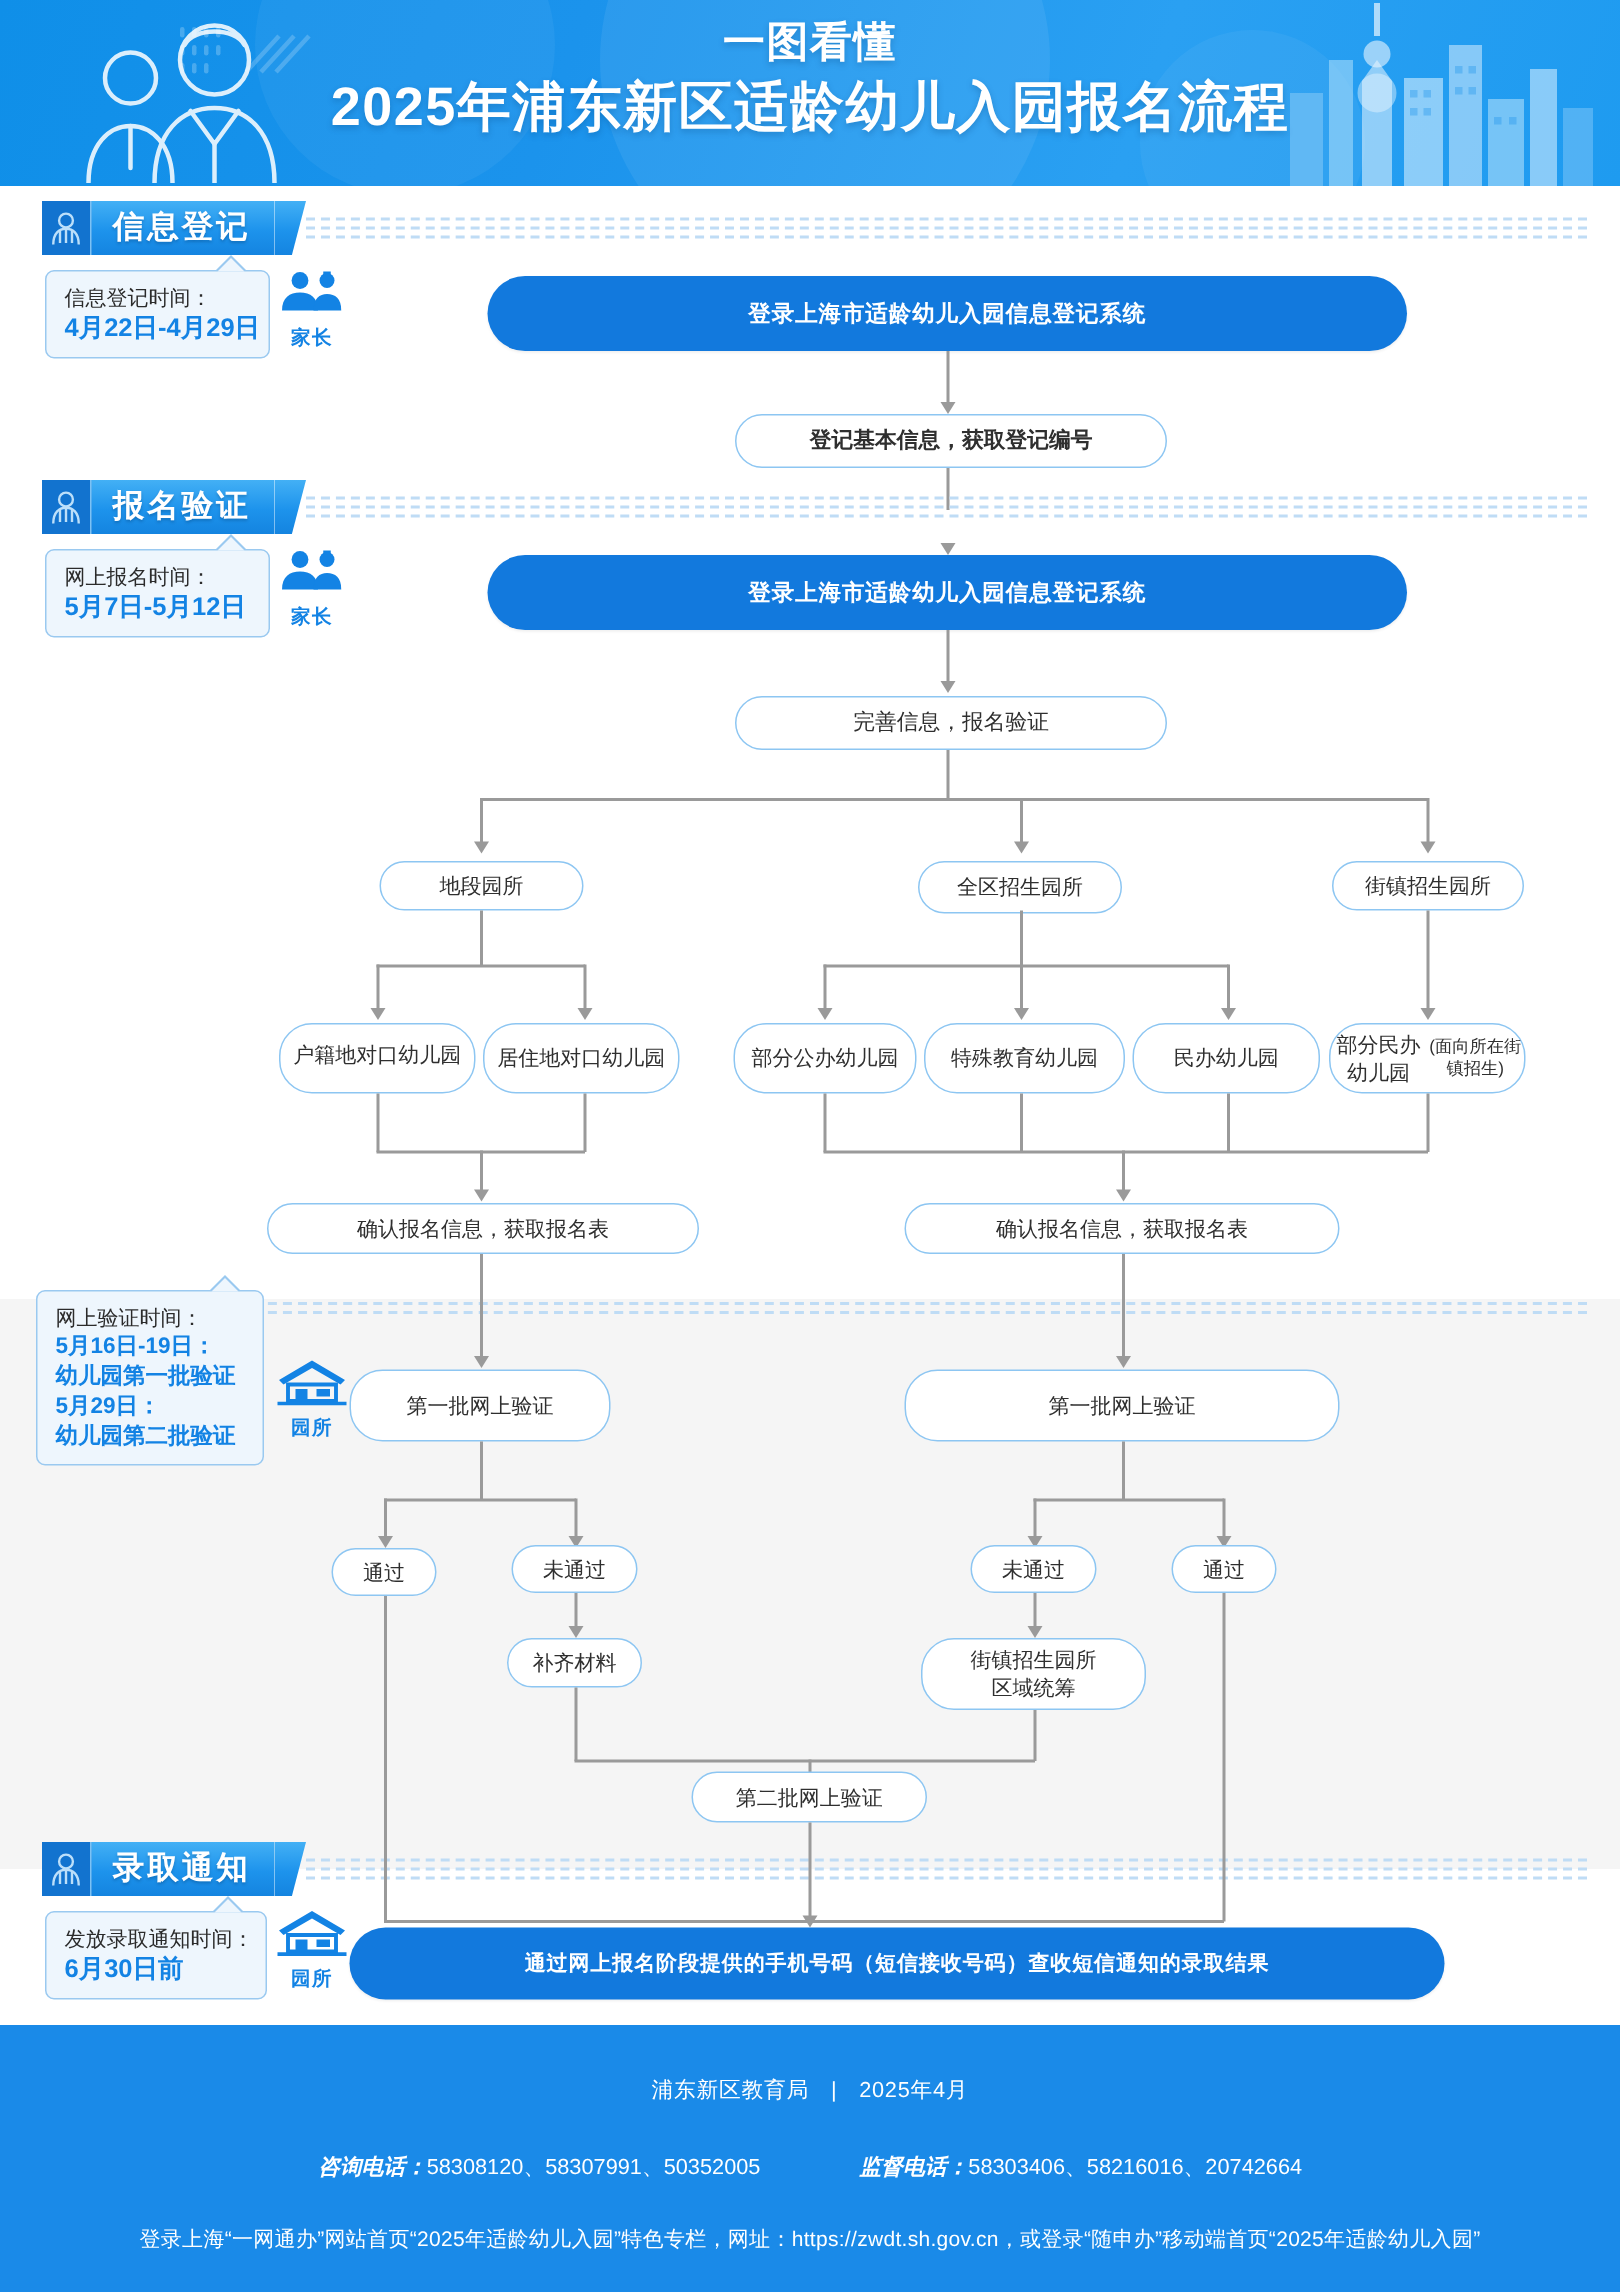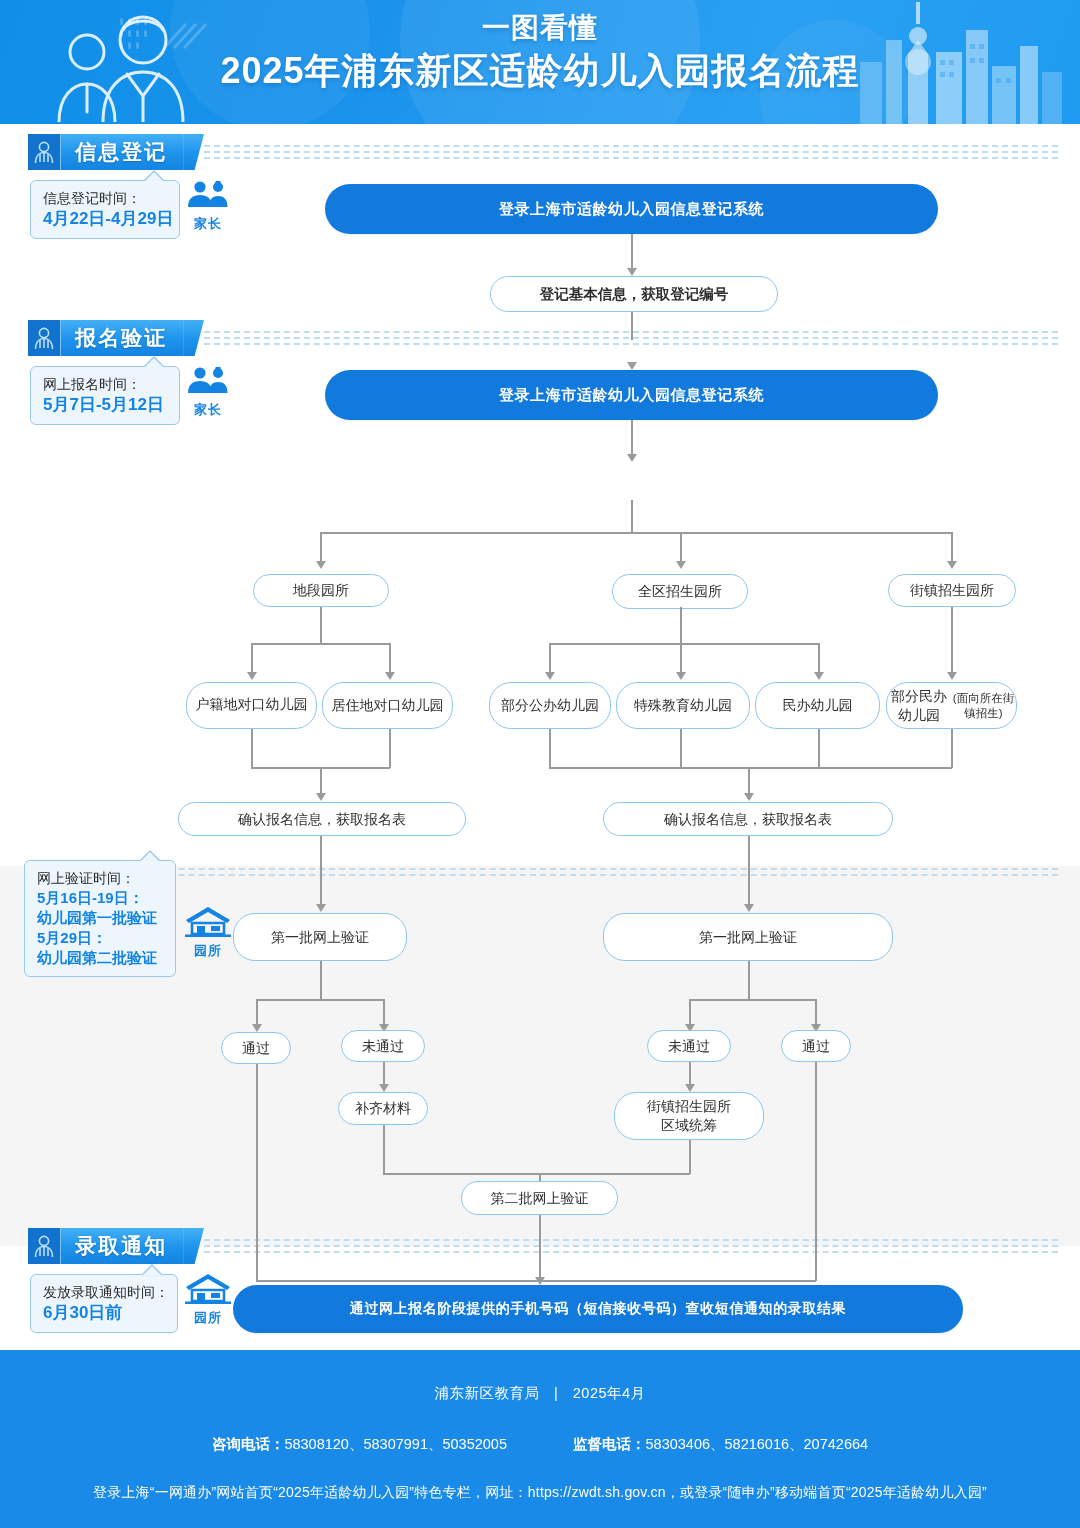--- a/index.html
+++ b/index.html
@@ -110,21 +110,21 @@
     border-top:8px solid #9a9a9a;
   }
 
   
   .footer{
     position:absolute;left:0;top:1350px;width:1080px;height:178px;
     background:#1a8ae8;color:#fff;text-align:center;
   }
   .ft-org{font-size:14.5px;padding-top:34px;letter-spacing:.5px;}
   .ft-phones{font-size:14.5px;margin-top:32px;}
-  .ft-phones span.lbl{font-weight:bold;}
+  .ft-phones span.lbl{font-weight:bold;font-style:italic;}
   .ft-gap{display:inline-block;width:58px;}
   .ft-note{font-size:14px;margin-top:30px;letter-spacing:.2px;}
 </style>
 </head>
 <body>
 
 <div class="page">
 
   <div class="header">
     <div class="hdr-blob hb1"></div>
@@ -292,20 +292,21 @@
     <div class="actor-cap">家长</div>
   </div>
 
   <div class="arw" style="left:627px;top:362px;"></div>
 
   <div class="node node-primary" style="left:325px;top:370px;width:613px;height:50px;">登录上海市适龄幼儿入园信息登记系统</div>
 
   <div class="vl" style="left:631px;top:420px;height:38px;"></div>
   <div class="arw" style="left:627px;top:454px;"></div>
 
+  <div class="node node-outline" style="left:490px;top:464px;width:288px;height:36px;">完善信息，报名验证</div>
 
   <div class="vl" style="left:631px;top:500px;height:33px;"></div>
   <div class="hl" style="left:320px;top:532px;width:632px;"></div>
   <div class="vl" style="left:320px;top:532px;height:32px;"></div>
   <div class="vl" style="left:680px;top:532px;height:32px;"></div>
   <div class="vl" style="left:951px;top:532px;height:32px;"></div>
   <div class="arw" style="left:316px;top:561px;"></div>
   <div class="arw" style="left:676px;top:561px;"></div>
   <div class="arw" style="left:947px;top:561px;"></div>
 

